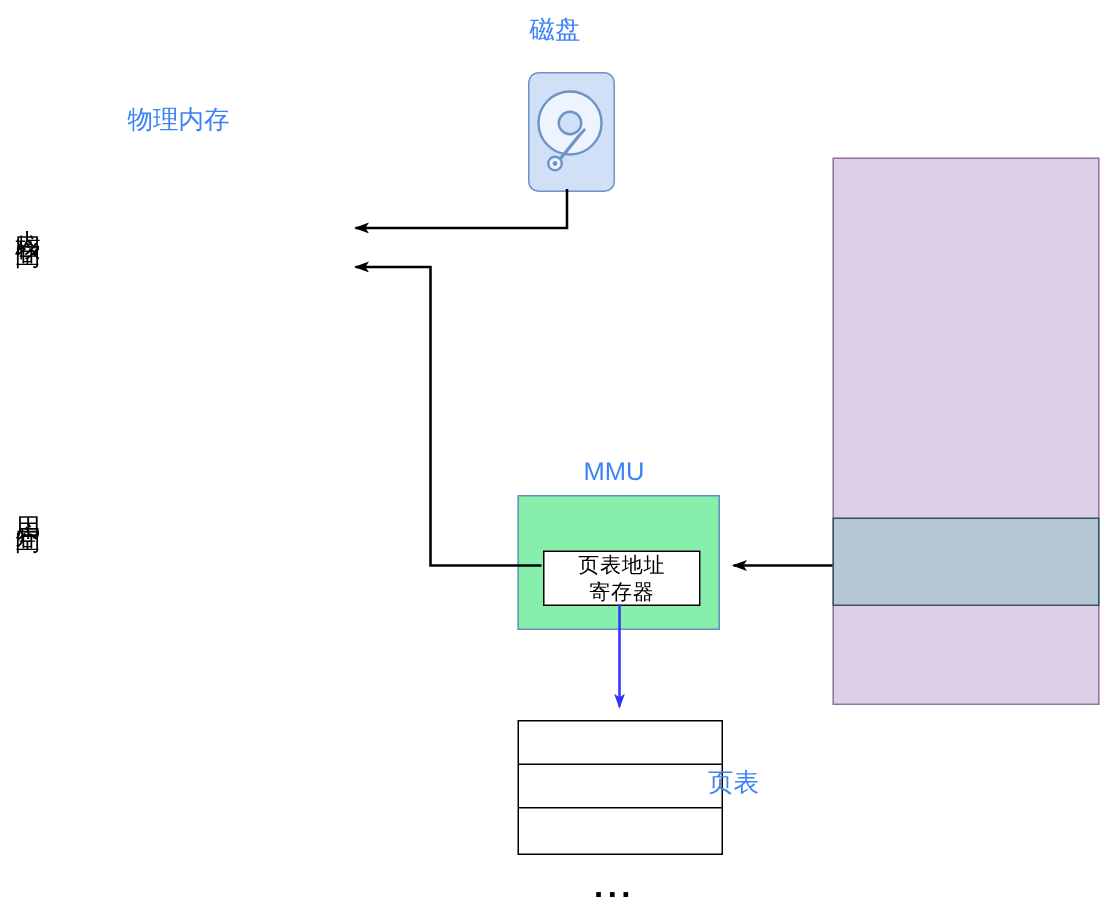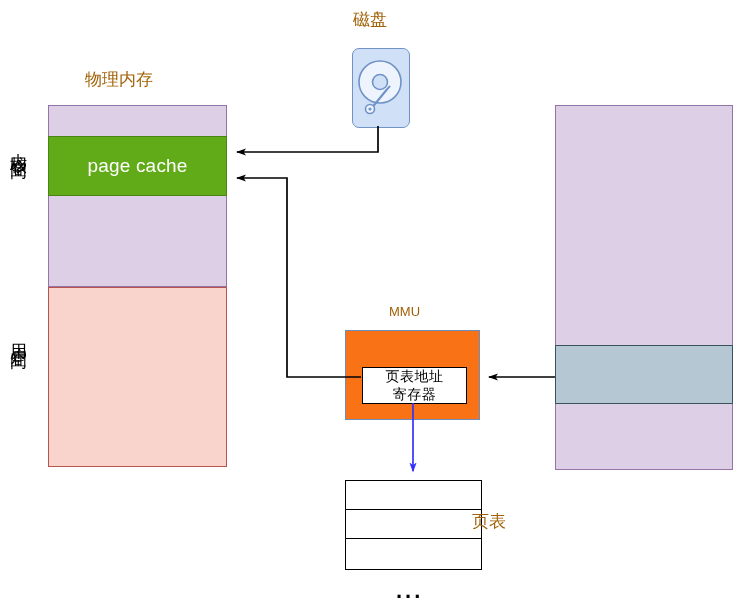--- a/index.html
+++ b/index.html
@@ -18,21 +18,21 @@
   .canvas {
     position: absolute;
     left: 0; top: 0;
     width: 737px;
     height: 605px;
   }
   .lbl {
     position: absolute;
     font-size: 17px;
     line-height: 1.15;
-    color: #a16207;
+    color: #3b82f6;
     white-space: nowrap;
   }
   
   #title-physical-memory {
     left: 85px; top: 70px;
   }
   #physical-memory-box {
     position: absolute;
     left: 48px; top: 105px;
     width: 179px; height: 362px;
@@ -88,27 +88,27 @@
     position: absolute;
     left: 352px; top: 48px;
     width: 56px; height: 78px;
     background: #cfe0f7;
     border: 1px solid #7093c6;
     border-radius: 7px;
   }
   #disk-icon svg { display:block; }
 
   
-  #title-mmu { left: 389px; top: 305px; font-size: 13px; }
+  #title-mmu { left: 389px; top: 305px; font-size: 17px; }
   #mmu-box {
     position: absolute;
     left: 345px; top: 330px;
     width: 135px; height: 90px;
     box-sizing: border-box;
-    background: #f97316;
+    background: #86efac;
     border: 1px solid #6c8ebf;
   }
   #page-table-register-box {
     position: absolute;
     left: 16px; top: 36px;
     width: 105px; height: 37px;
     box-sizing: border-box;
     background: #ffffff;
     border: 1.5px solid #000000;
     display: flex;
@@ -182,27 +182,20 @@
   <div class="lbl" id="title-physical-memory">物理内存</div>
 
   <div class="lbl" id="title-disk">磁盘</div>
 
   <div class="lbl" id="title-mmu">MMU</div>
 
 
   <div class="vert-label" id="kernel-space-label">内核空间</div>
   <div class="vert-label" id="user-space-label">用户空间</div>
 
-  <div id="physical-memory-box">
-    <div class="mem-seg" id="kernel-space-region"></div>
-    <div class="mem-seg" id="user-space-region"></div>
-    <div id="page-cache-block">
-      <span id="page-cache-label">page cache</span>
-    </div>
-  </div>
 
   <div id="disk-icon">
     <svg width="56" height="78" viewBox="0 0 56 78" aria-hidden="true">
       <circle cx="27" cy="33" r="21" fill="#eef4fd" stroke="#7093c6" stroke-width="1.6"></circle>
       <circle cx="27" cy="33" r="7.5" fill="#cfe0f7" stroke="#7093c6" stroke-width="1.6"></circle>
       <path d="M33 41 L16 62" stroke="#7093c6" stroke-width="1.6" fill="none"></path>
       <path d="M37 37 L20 58" stroke="#7093c6" stroke-width="1.6" fill="none"></path>
       <path d="M33 41 L37 37" stroke="#7093c6" stroke-width="1.6" fill="none"></path>
       <circle cx="17" cy="60" r="4.5" fill="#eef4fd" stroke="#7093c6" stroke-width="1.6"></circle>
       <circle cx="17" cy="60" r="1.6" fill="#7093c6"></circle>

